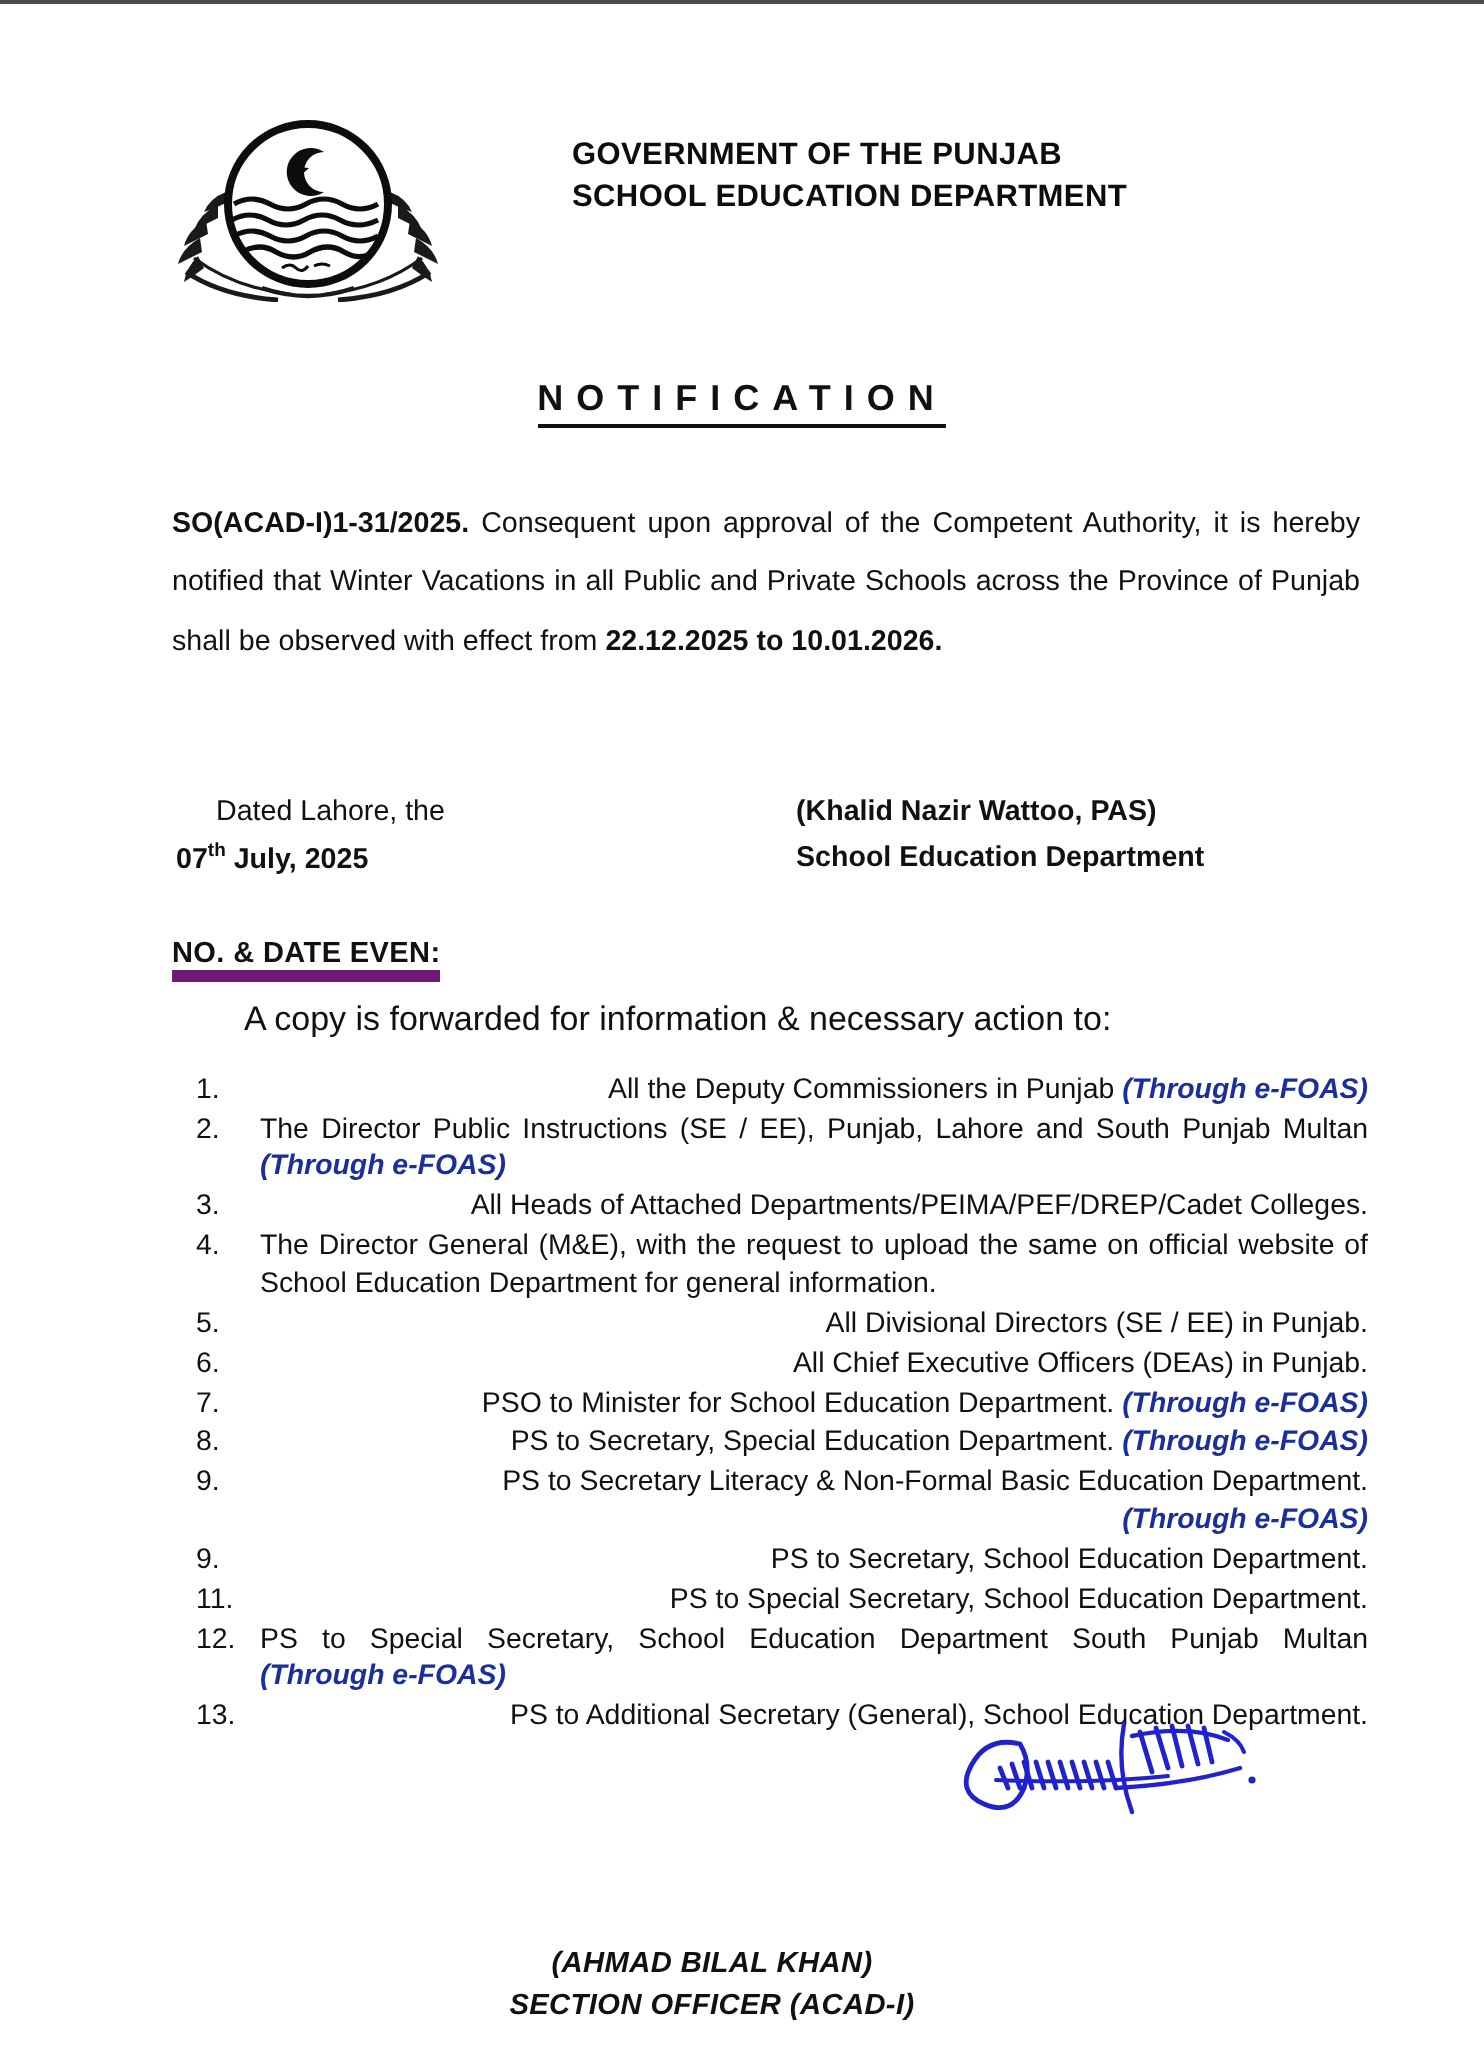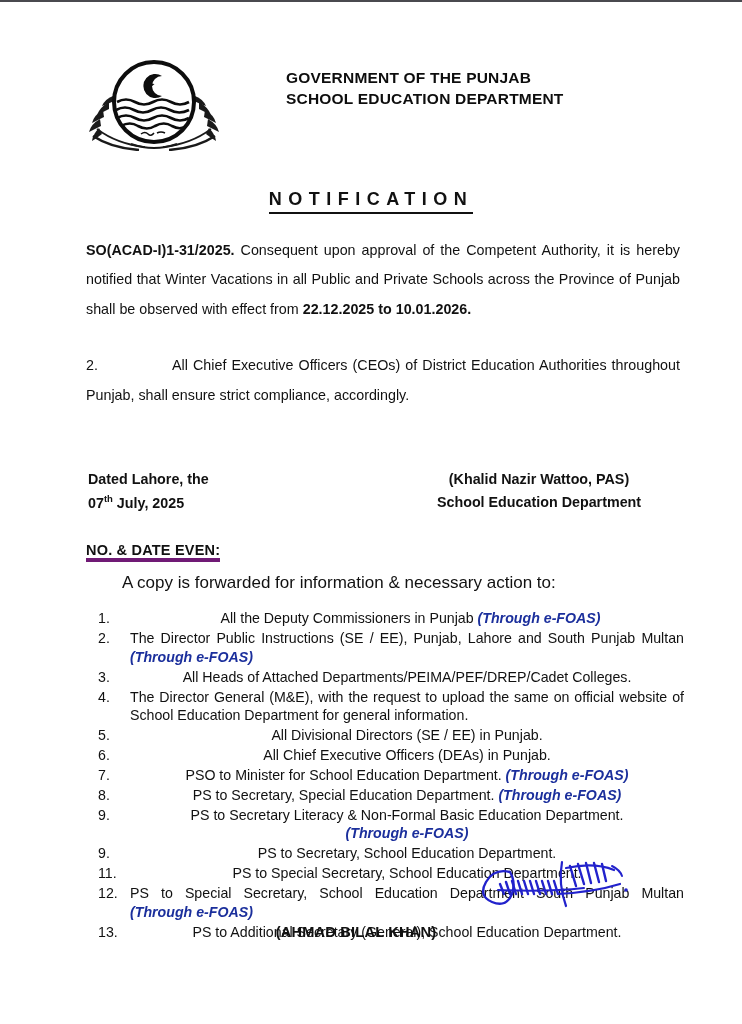--- a/index.html
+++ b/index.html
@@ -69,61 +69,61 @@
   
   .body-area {
     padding: 0 62px 0 86px;
   }
   .para {
     font-size: 14.3px;
     line-height: 2.08;
     text-align: justify;
     text-justify: inter-word;
     color: #111;
-    margin-top: 22px;
+    margin-top: 34px;
   }
   .para b { font-weight: bold; }
   .para-2 { margin-top: 26px; }
   .num-lead {
     display: inline-block;
     width: 86px;
   }
 
   
   .date-sig-row {
     display: flex;
     margin-top: 58px;
     padding: 0 62px 0 88px;
   }
   .date-block {
     flex: 0 0 300px;
     font-size: 14.3px;
     line-height: 1.62;
   }
-  .date-block .l1 { font-weight: bold; }
+  .date-block .l1 { font-weight: normal; margin-left: 20px; }
   .date-block .l2 { font-weight: bold; }
   .date-block sup { font-size: 9.5px; vertical-align: super; }
   .sig-block {
     flex: 1;
-    text-align: center;
+    text-align: left;
     font-size: 14.3px;
     font-weight: bold;
     line-height: 1.62;
     padding-left: 10px;
   }
 
   
   .no-date-even {
     padding: 0 0 0 86px;
     margin-top: 26px;
   }
   .no-date-even span {
     font-size: 14.5px;
     font-weight: bold;
-    border-bottom: 4px solid #701a75;
+    border-bottom: 6px solid #701a75;
     padding-bottom: 0px;
     letter-spacing: 0.2px;
   }
 
   .copy-line {
     padding: 0 0 0 122px;
     margin-top: 14px;
     font-size: 17px;
   }
 
@@ -142,21 +142,21 @@
   .dist-num {
     flex: 0 0 30px;
     text-align: left;
     padding-right: 2px;
   }
   .dist-text {
     flex: 1;
     text-align: justify;
     text-justify: inter-word;
   }
-  .dist-text.nojustify { text-align: center; }
+  .dist-text.nojustify { text-align: right; }
   .indent-1 { padding-left: 7px; }
   .efoas {
     color: #1b2f9c;
     font-style: italic;
     font-weight: bold;
     white-space: nowrap;
   }
 
   
   .signature-area {
@@ -164,23 +164,24 @@
     left: 470px;
     top: 852px;
     width: 200px;
     height: 70px;
     pointer-events: none;
   }
   .footer-sig {
     position: absolute;
     left: 0;
     right: 0;
-    top: 920px;
+    top: 970px;
     text-align: center;
     padding-right: 30px;
+    font-style: italic;
   }
   .footer-sig div {
     font-size: 14.6px;
     font-weight: bold;
     line-height: 1.45;
     letter-spacing: 0.2px;
   }
 </style>
 </head>
 <body>
@@ -237,23 +238,20 @@
     </div>
   </div>
 
   <div class="notif-wrap">
     <span class="notif-title">NOTIFICATION</span>
   </div>
 
   <div class="body-area">
     <div class="para">
       <b>SO(ACAD-I)1-31/2025.</b><span> Consequent upon approval of the Competent Authority, it is hereby notified that Winter Vacations in all Public and Private Schools across the Province of Punjab shall be observed with effect from </span><b>22.12.2025 to 10.01.2026.</b>
-    </div>
-    <div class="para para-2">
-      <span class="num-lead">2.</span><span>All Chief Executive Officers (CEOs) of District Education Authorities throughout Punjab, shall ensure strict compliance, accordingly.</span>
     </div>
   </div>
 
   <div class="date-sig-row">
     <div class="date-block">
       <div class="l1">Dated Lahore, the</div>
       <div class="l2"><span>07</span><sup>th</sup><span> July, 2025</span></div>
     </div>
     <div class="sig-block">
       <div>(Khalid Nazir Wattoo, PAS)</div>
@@ -333,15 +331,16 @@
         <path d="M96 14 q28 -6 48 2" stroke-width="2.2"></path>
         <path d="M88 40 q36 -2 62 -10" stroke-width="2.2"></path>
         <path d="M142 12 q8 4 10 10" stroke-width="2"></path>
       </g>
       <circle cx="156" cy="36" r="1.8" fill="#2222cc"></circle>
     </svg>
   </div>
 
   <div class="footer-sig">
     <div>(AHMAD BILAL KHAN)</div>
+    <div>SECTION OFFICER (ACAD-I)</div>
   </div>
 
 </div>
 
 </body></html>

